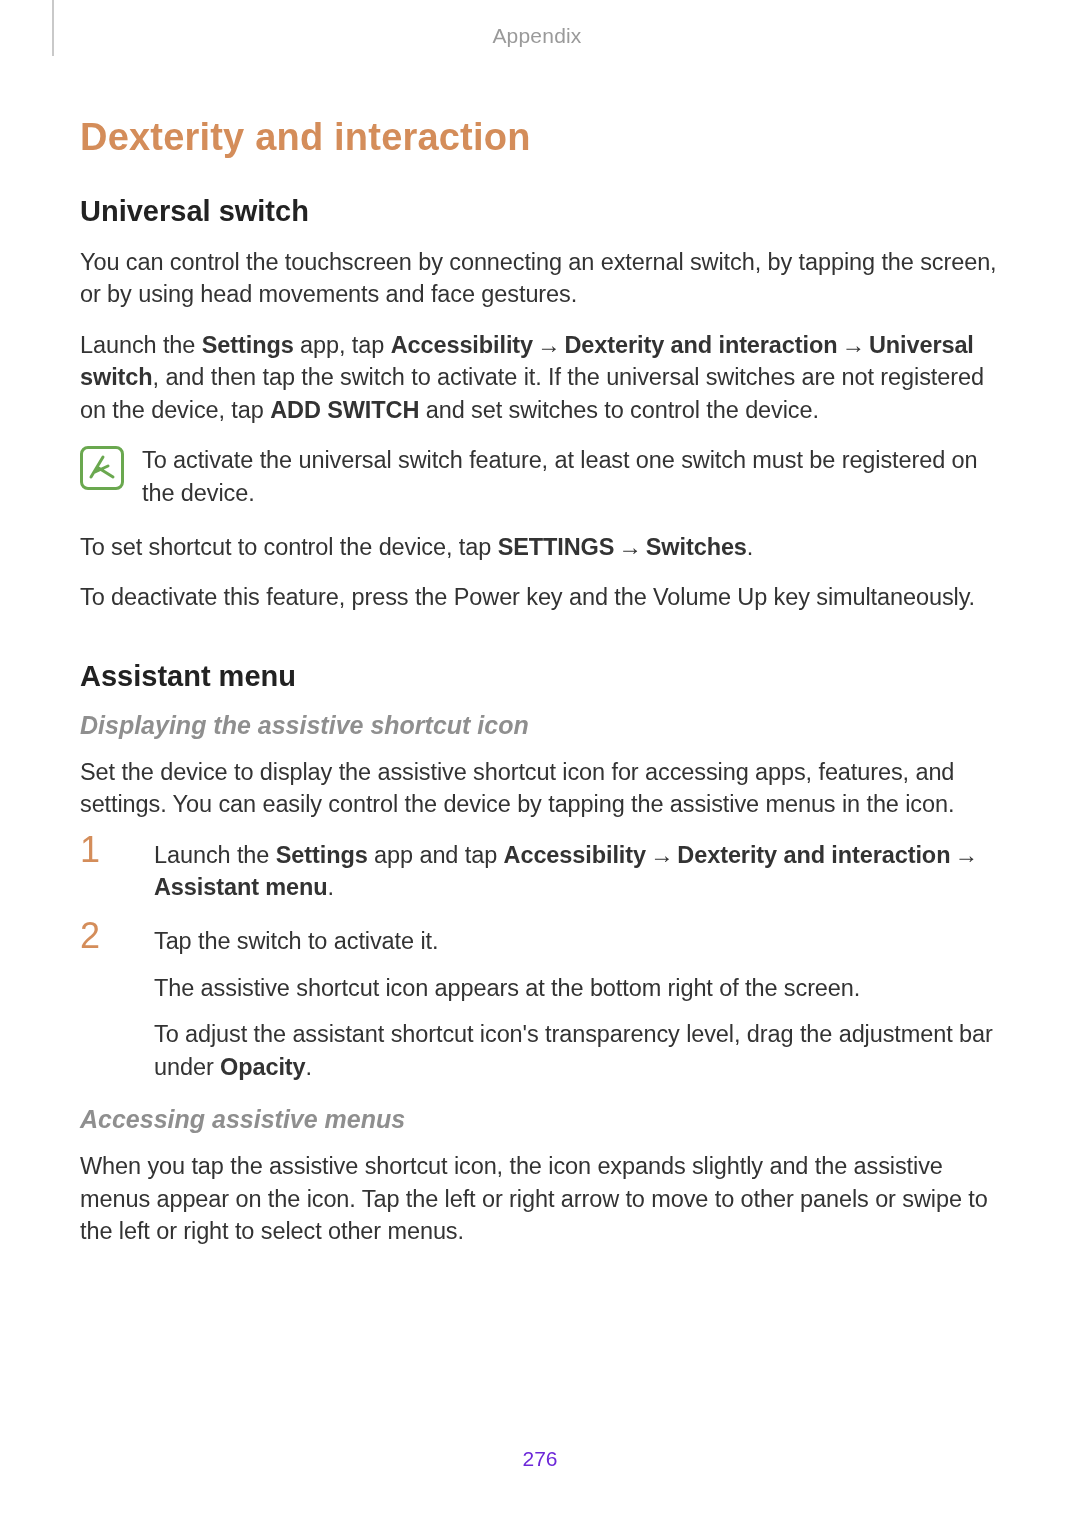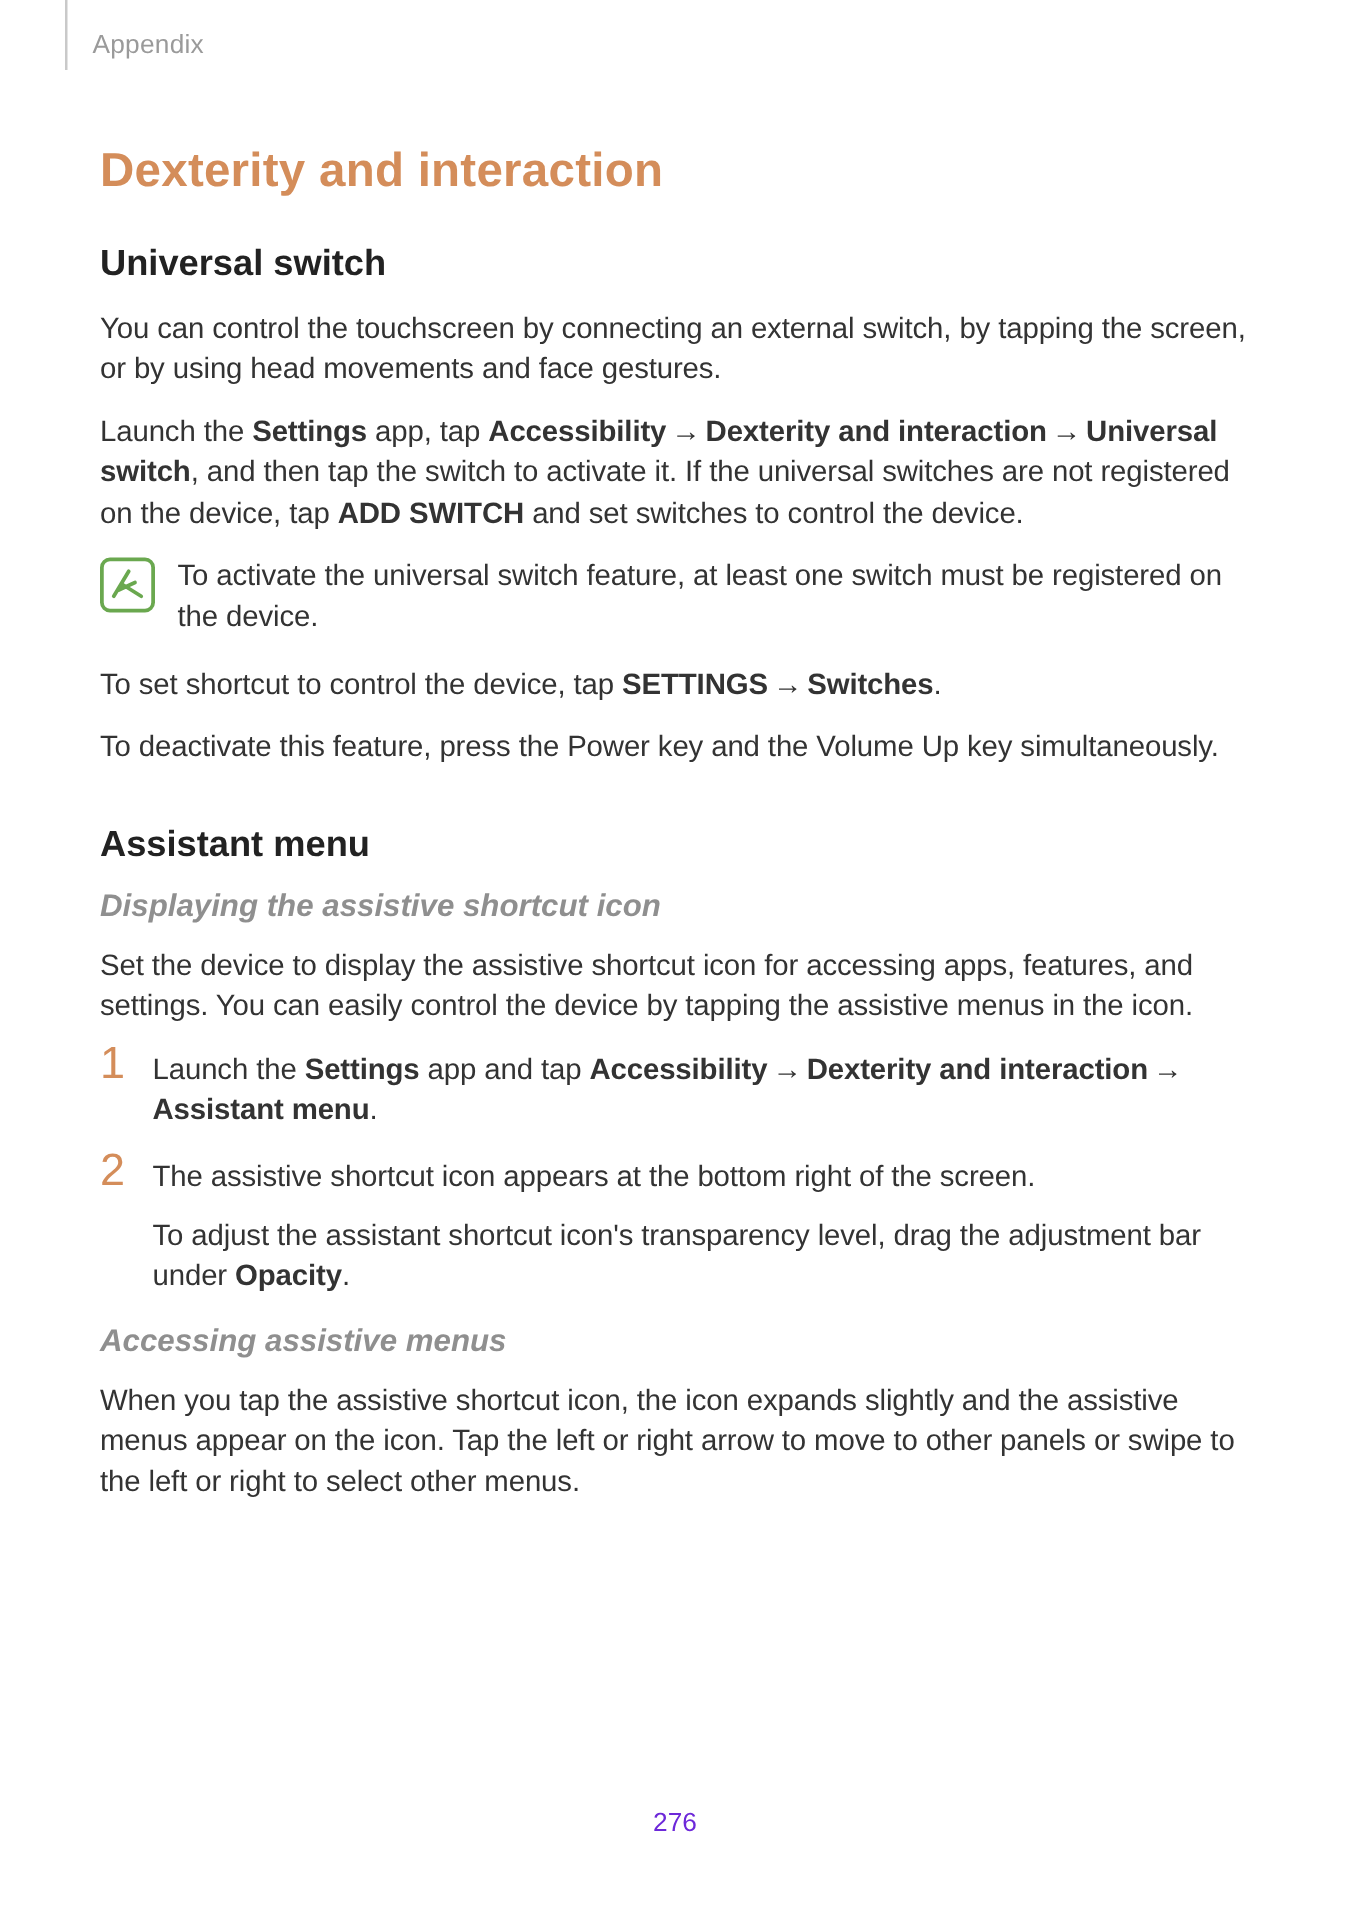--- a/index.html
+++ b/index.html
@@ -26,20 +26,21 @@
     width: 2px;
     height: 56px;
     background: #c9c9c9;
   }
   .header-label {
     font-size: 21px;
     color: #9a9a9a;
     letter-spacing: 0.2px;
     margin-left: -6px;
     margin-top: 0;
+    text-align: center;
   }
   h1.title {
     color: #d48d5a;
     font-weight: 700;
     font-size: 38px;
     margin: 68px 0 36px 0;
     letter-spacing: 0.2px;
   }
   h2.subhead {
     font-size: 29px;
@@ -106,20 +107,21 @@
     content: counter(step);
     position: absolute;
     left: 0;
     top: -10px;
     font-size: 36px;
     font-weight: 400;
     color: #d48d5a;
   }
   ol.numlist p.body {
     margin-bottom: 14px;
+    margin-left: 32px;
   }
   .arrow {
     display: inline-block;
     padding: 0 4px;
   }
   .page-number {
     position: absolute;
     bottom: 56px;
     left: 0;
     width: 1080px;
@@ -168,20 +170,21 @@
 
   <p class="body">Set the device to display the assistive shortcut icon for accessing apps, features, and settings. You can easily control the device by tapping the assistive menus in the icon.</p>
 
   <ol class="numlist">
     <li>
       <p class="body">
         <span>Launch the </span><span class="bold">Settings</span><span> app and tap </span><span class="bold">Accessibility</span><span class="arrow">→</span><span class="bold">Dexterity and interaction</span><span class="arrow">→</span><span class="bold">Assistant menu</span><span>.</span>
       </p>
     </li>
     <li>
+      <p class="body">Tap the switch to activate it.</p>
       <p class="body">The assistive shortcut icon appears at the bottom right of the screen.</p>
       <p class="body">
         <span>To adjust the assistant shortcut icon's transparency level, drag the adjustment bar under </span><span class="bold">Opacity</span><span>.</span>
       </p>
     </li>
   </ol>
 
   <h3 class="subsub">Accessing assistive menus</h3>
 
 

